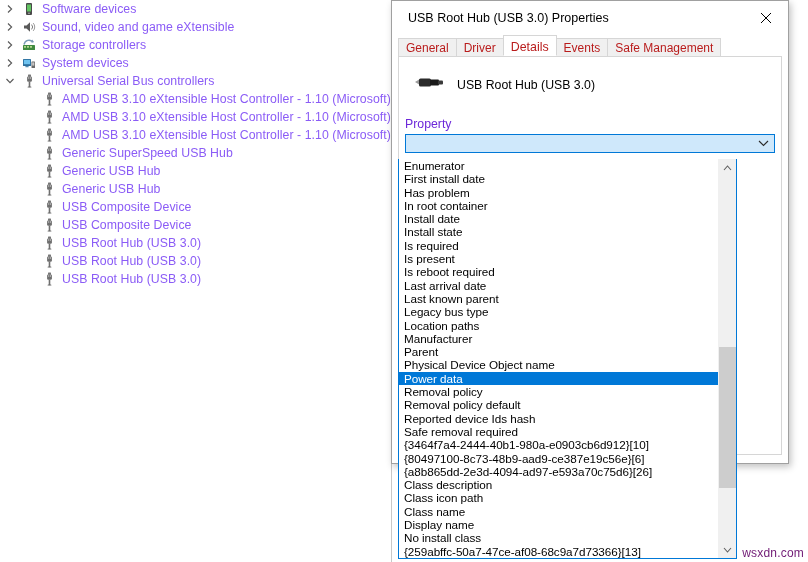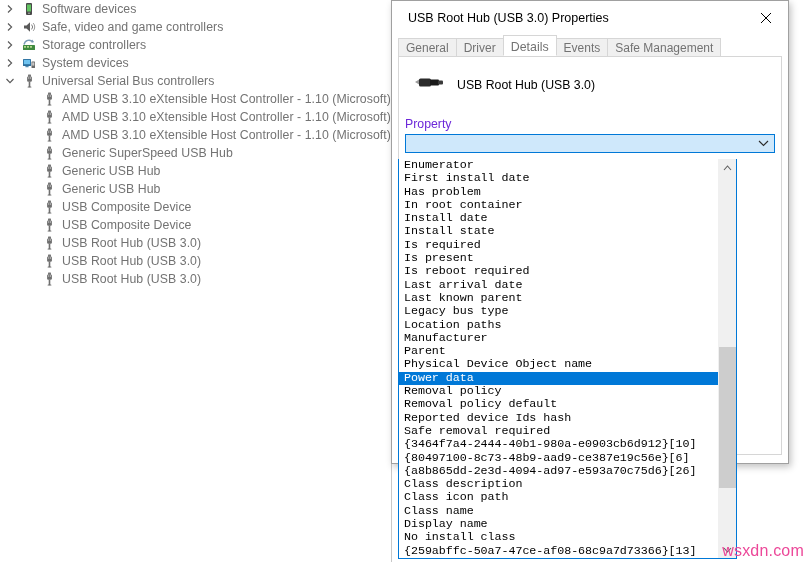--- a/index.html
+++ b/index.html
@@ -15,21 +15,21 @@
   #devmgr{
     position:absolute;left:0;top:0;width:391px;height:562px;
     background:#ffffff;
     border-right:1px solid #c8c8c8;
     overflow:hidden;
   }
   .tree{padding:0;margin:0;list-style:none;}
   .trow{
     height:18px;line-height:18px;
     display:flex;align-items:center;
-    font-size:12.3px;color:#737373;white-space:nowrap;
+    font-size:12.3px;color:#8b5cf6;white-space:nowrap;
   }
   .chev{
     width:20px;height:18px;flex:0 0 20px;
     display:flex;align-items:center;justify-content:center;
     color:#5a5a5a;font-size:10px;
   }
   .chev svg{display:block;}
   .ico{
     width:18px;height:18px;flex:0 0 18px;
     display:flex;align-items:center;justify-content:center;
@@ -61,21 +61,21 @@
     display:flex;align-items:center;justify-content:center;
     color:#000;cursor:default;
   }
 
   
   #tabstrip{
     position:relative;height:21px;margin:0 6px;
     display:flex;align-items:flex-end;
   }
   .tab{
-    font-size:12px;color:#737373;
+    font-size:12px;color:#b91c1c;
     padding:2px 7px 2px 7px;
     height:18px;line-height:15px;
     background:#f0f0f0;
     border:1px solid #d6d6d6;
     border-bottom:none;
     margin-right:-1px;
     box-sizing:border-box;
     position:relative;z-index:1;
     cursor:default;
     white-space:nowrap;
@@ -136,21 +136,20 @@
   #dd-items{
     flex:1;overflow:hidden;padding:0;margin:0;list-style:none;
     background:#fff;
   }
   .dd-item{
     height:13.3px;line-height:13.3px;
     font-size:11.7px;color:#000;
     padding-left:5px;white-space:nowrap;
     cursor:default;
     letter-spacing:-0.05px;
-    font-family:Liberation Mono, monospace;
   }
   .dd-item.sel{background:#0078d7;color:#ffffff;}
 
   
   #dd-scroll{
     width:17px;flex:0 0 17px;
     background:#f0f0f0;
     border-left:1px solid #f0f0f0;
     position:relative;
   }
@@ -163,21 +162,21 @@
   #sb-down{position:absolute;bottom:0;left:0;}
   #sb-thumb{
     position:absolute;left:0;width:17px;
     top:188px;height:141px;
     background:#cdcdcd;
     cursor:default;
   }
 
   #watermark{
     position:absolute;right:4px;bottom:2px;
-    font-size:16px;color:#ec4899;
+    font-size:12px;color:#701a75;
     letter-spacing:0.2px;
     z-index:60;
     font-family:"Liberation Sans","DejaVu Sans",sans-serif;
   }
 </style>
 </head>
 <body>
 
 <div id="devmgr">
   <ul class="tree" id="tree-root">
@@ -202,21 +201,21 @@
             <polyline points="3,1.5 6.6,5 3,8.5" fill="none" stroke="currentColor" stroke-width="1.15"></polyline>
           </svg>
         </span>
         <span class="ico">
           <svg width="14" height="14" viewBox="0 0 14 14">
             <path d="M2 5.5 H4.5 L8 2.3 V11.7 L4.5 8.5 H2 Z" fill="#5a5a5a"></path>
             <path d="M9.6 4.6 a3.6 3.6 0 0 1 0 4.8" fill="none" stroke="#7a7a7a" stroke-width="1"></path>
             <path d="M11.2 3.1 a5.8 5.8 0 0 1 0 7.8" fill="none" stroke="#9a9a9a" stroke-width="1"></path>
           </svg>
         </span>
-        <span class="tlabel">Safe, video and game controllers</span>
+        <span class="tlabel">Sound, video and game eXtensible</span>
       </li>
       <li class="trow">
         <span class="chev">
           <svg width="10" height="10" viewBox="0 0 10 10">
             <polyline points="3,1.5 6.6,5 3,8.5" fill="none" stroke="currentColor" stroke-width="1.15"></polyline>
           </svg>
         </span>
         <span class="ico">
           <svg width="14" height="14" viewBox="0 0 14 14">
             <rect x="1" y="7" width="12" height="5" rx="0.6" fill="#3f8a3f"></rect>

